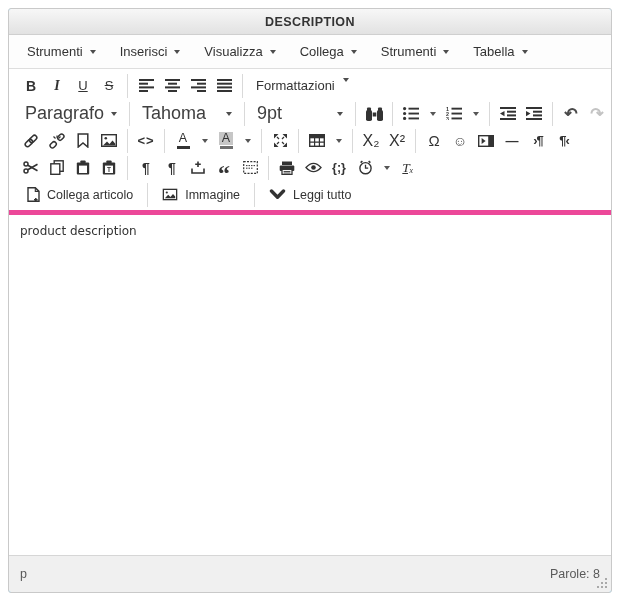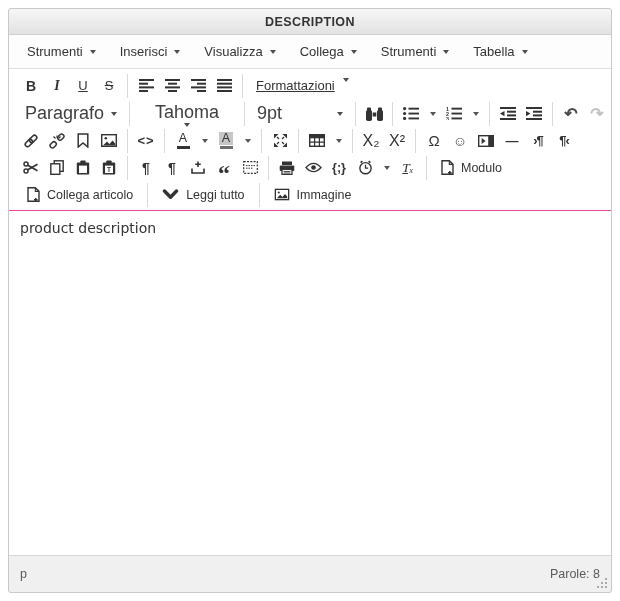--- a/index.html
+++ b/index.html
@@ -45,27 +45,27 @@
   .gTx{font-style:italic;text-decoration:underline;font-size:13.5px;font-family:"Liberation Serif",serif;}
   .gUndo{font-size:16px;font-weight:700;color:#4a4a4a;}
   .gRedo{font-size:16px;font-weight:700;color:#c3c3c3;}
   .colbtn{display:flex;flex-direction:column;align-items:center;line-height:1;}
   .colbtn .letter{font-size:12.5px;color:#333;}
   .colbtn .bar{width:13px;height:3px;margin-top:1px;background:#333;}
   .colbtn.back .letter{background:#c6c6c6;padding:0 3px;}
   .colbtn.back .bar{background:#6f6f6f;}
   .sel{display:flex;align-items:center;justify-content:space-between;height:24px;
     padding:0 7px;font-size:18px;color:#404040;cursor:pointer;}
-  .sel.w1{width:92px;}.sel.w2{width:90px;flex-direction:column;}.sel.w3{width:86px;}
-  .fmt{display:flex;align-items:flex-start;gap:8px;padding:0 8px;font-size:13px;color:#333;cursor:pointer;text-decoration:underline;}
+  .sel.w1{width:92px;}.sel.w2{width:90px;}.sel.w3{width:86px;}
+  .fmt{display:flex;align-items:flex-start;gap:8px;padding:0 8px;font-size:13px;color:#333;cursor:pointer;}
   .lbtn{display:flex;align-items:center;gap:7px;height:23px;padding:0 9px;
     font-size:12.5px;color:#333;cursor:pointer;border-radius:2px;}
   
-  .content{flex:1;background:#fff;border-top:1px solid #ec4899;border-bottom:1px solid #d6d6d6;
-    padding:9px 11px;font-family:"DejaVu Sans",sans-serif;font-size:14px;color:#333;cursor:text;}
+  .content{flex:1;background:#fff;border-top:5px solid #ec4899;border-bottom:1px solid #d6d6d6;
+    padding:9px 11px;font-family:"DejaVu Sans",sans-serif;font-size:12px;color:#333;cursor:text;}
   
   .status{height:36px;flex:0 0 36px;background:#f0f0f0;display:flex;align-items:center;
     justify-content:space-between;padding:0 11px;font-size:12.5px;color:#5a5a5a;position:relative;}
   .grip{position:absolute;right:4px;bottom:4px;width:11px;height:11px;cursor:se-resize;}
   .grip::before{content:"";position:absolute;right:0;bottom:0;width:2px;height:2px;background:#a9a9a9;
     box-shadow:-4px 0 0 #a9a9a9,-8px 0 0 #a9a9a9,0 -4px 0 #a9a9a9,-4px -4px 0 #a9a9a9,0 -8px 0 #a9a9a9;}
 </style>
 </head>
 <body>
 
@@ -463,60 +463,50 @@
               <path d="M2.6 2.6 L4.4 1.2 M12.4 2.6 L10.6 1.2" stroke="#333" stroke-width="1.6"></path>
             </svg>
         </span>
         <span class="tb narrow">
             <i class="car sm"></i>
           </span>
         <span class="tb">
             <span class="gTx">Tₓ</span>
           </span>
       </div>
+    </div>
+
+    <div class="row">
       <div class="grp">
         <div class="lbtn">
           <svg width="13" height="15">
               <path d="M1 0.7 H8.3 L12 4.4 V14.3 H1 z" fill="none" stroke="#333" stroke-width="1.4"></path>
               <path d="M8.3 0.7 V4.4 H12" fill="none" stroke="#333" stroke-width="1.1"></path>
               <path d="M8.8 11 V14.6 M7 12.8 H10.6" stroke="#333" stroke-width="1.5"></path>
             </svg>
-          <span>Modulo</span>
-        </div>
-      </div>
-    </div>
-
-    <div class="row">
-      <div class="grp">
-        <div class="lbtn">
-          <svg width="13" height="15">
-              <path d="M1 0.7 H8.3 L12 4.4 V14.3 H1 z" fill="none" stroke="#333" stroke-width="1.4"></path>
-              <path d="M8.3 0.7 V4.4 H12" fill="none" stroke="#333" stroke-width="1.1"></path>
-              <path d="M8.8 11 V14.6 M7 12.8 H10.6" stroke="#333" stroke-width="1.5"></path>
-            </svg>
           <span>Collega articolo</span>
-        </div>
-      </div>
-      <div class="grp">
-        <div class="lbtn">
-          <svg width="17" height="11">
-              <path d="M2.5 2 L8.5 8.2 L14.5 2" fill="none" stroke="#333" stroke-width="3.4" stroke-linecap="round" stroke-linejoin="round"></path>
-            </svg>
-          <span>Leggi tutto</span>
         </div>
       </div>
       <div class="grp">
         <div class="lbtn">
           <svg width="16" height="13">
               <rect x="0.7" y="0.7" width="14.6" height="11.6" fill="#333"></rect>
               <rect x="2" y="2" width="12" height="9" fill="#fff"></rect>
               <circle cx="4.8" cy="4.5" r="1.1" fill="#333"></circle>
               <path d="M2.8 10.2 l3.4-3.4 2.2 2.2 2.6-3 2.2 2.6 V10.2 z" fill="#333"></path>
             </svg>
           <span>Immagine</span>
+        </div>
+      </div>
+      <div class="grp">
+        <div class="lbtn">
+          <svg width="17" height="11">
+              <path d="M2.5 2 L8.5 8.2 L14.5 2" fill="none" stroke="#333" stroke-width="3.4" stroke-linecap="round" stroke-linejoin="round"></path>
+            </svg>
+          <span>Leggi tutto</span>
         </div>
       </div>
     </div>
 
   </div>
 
   <div class="content">
     <span>product description</span>
   </div>
 

